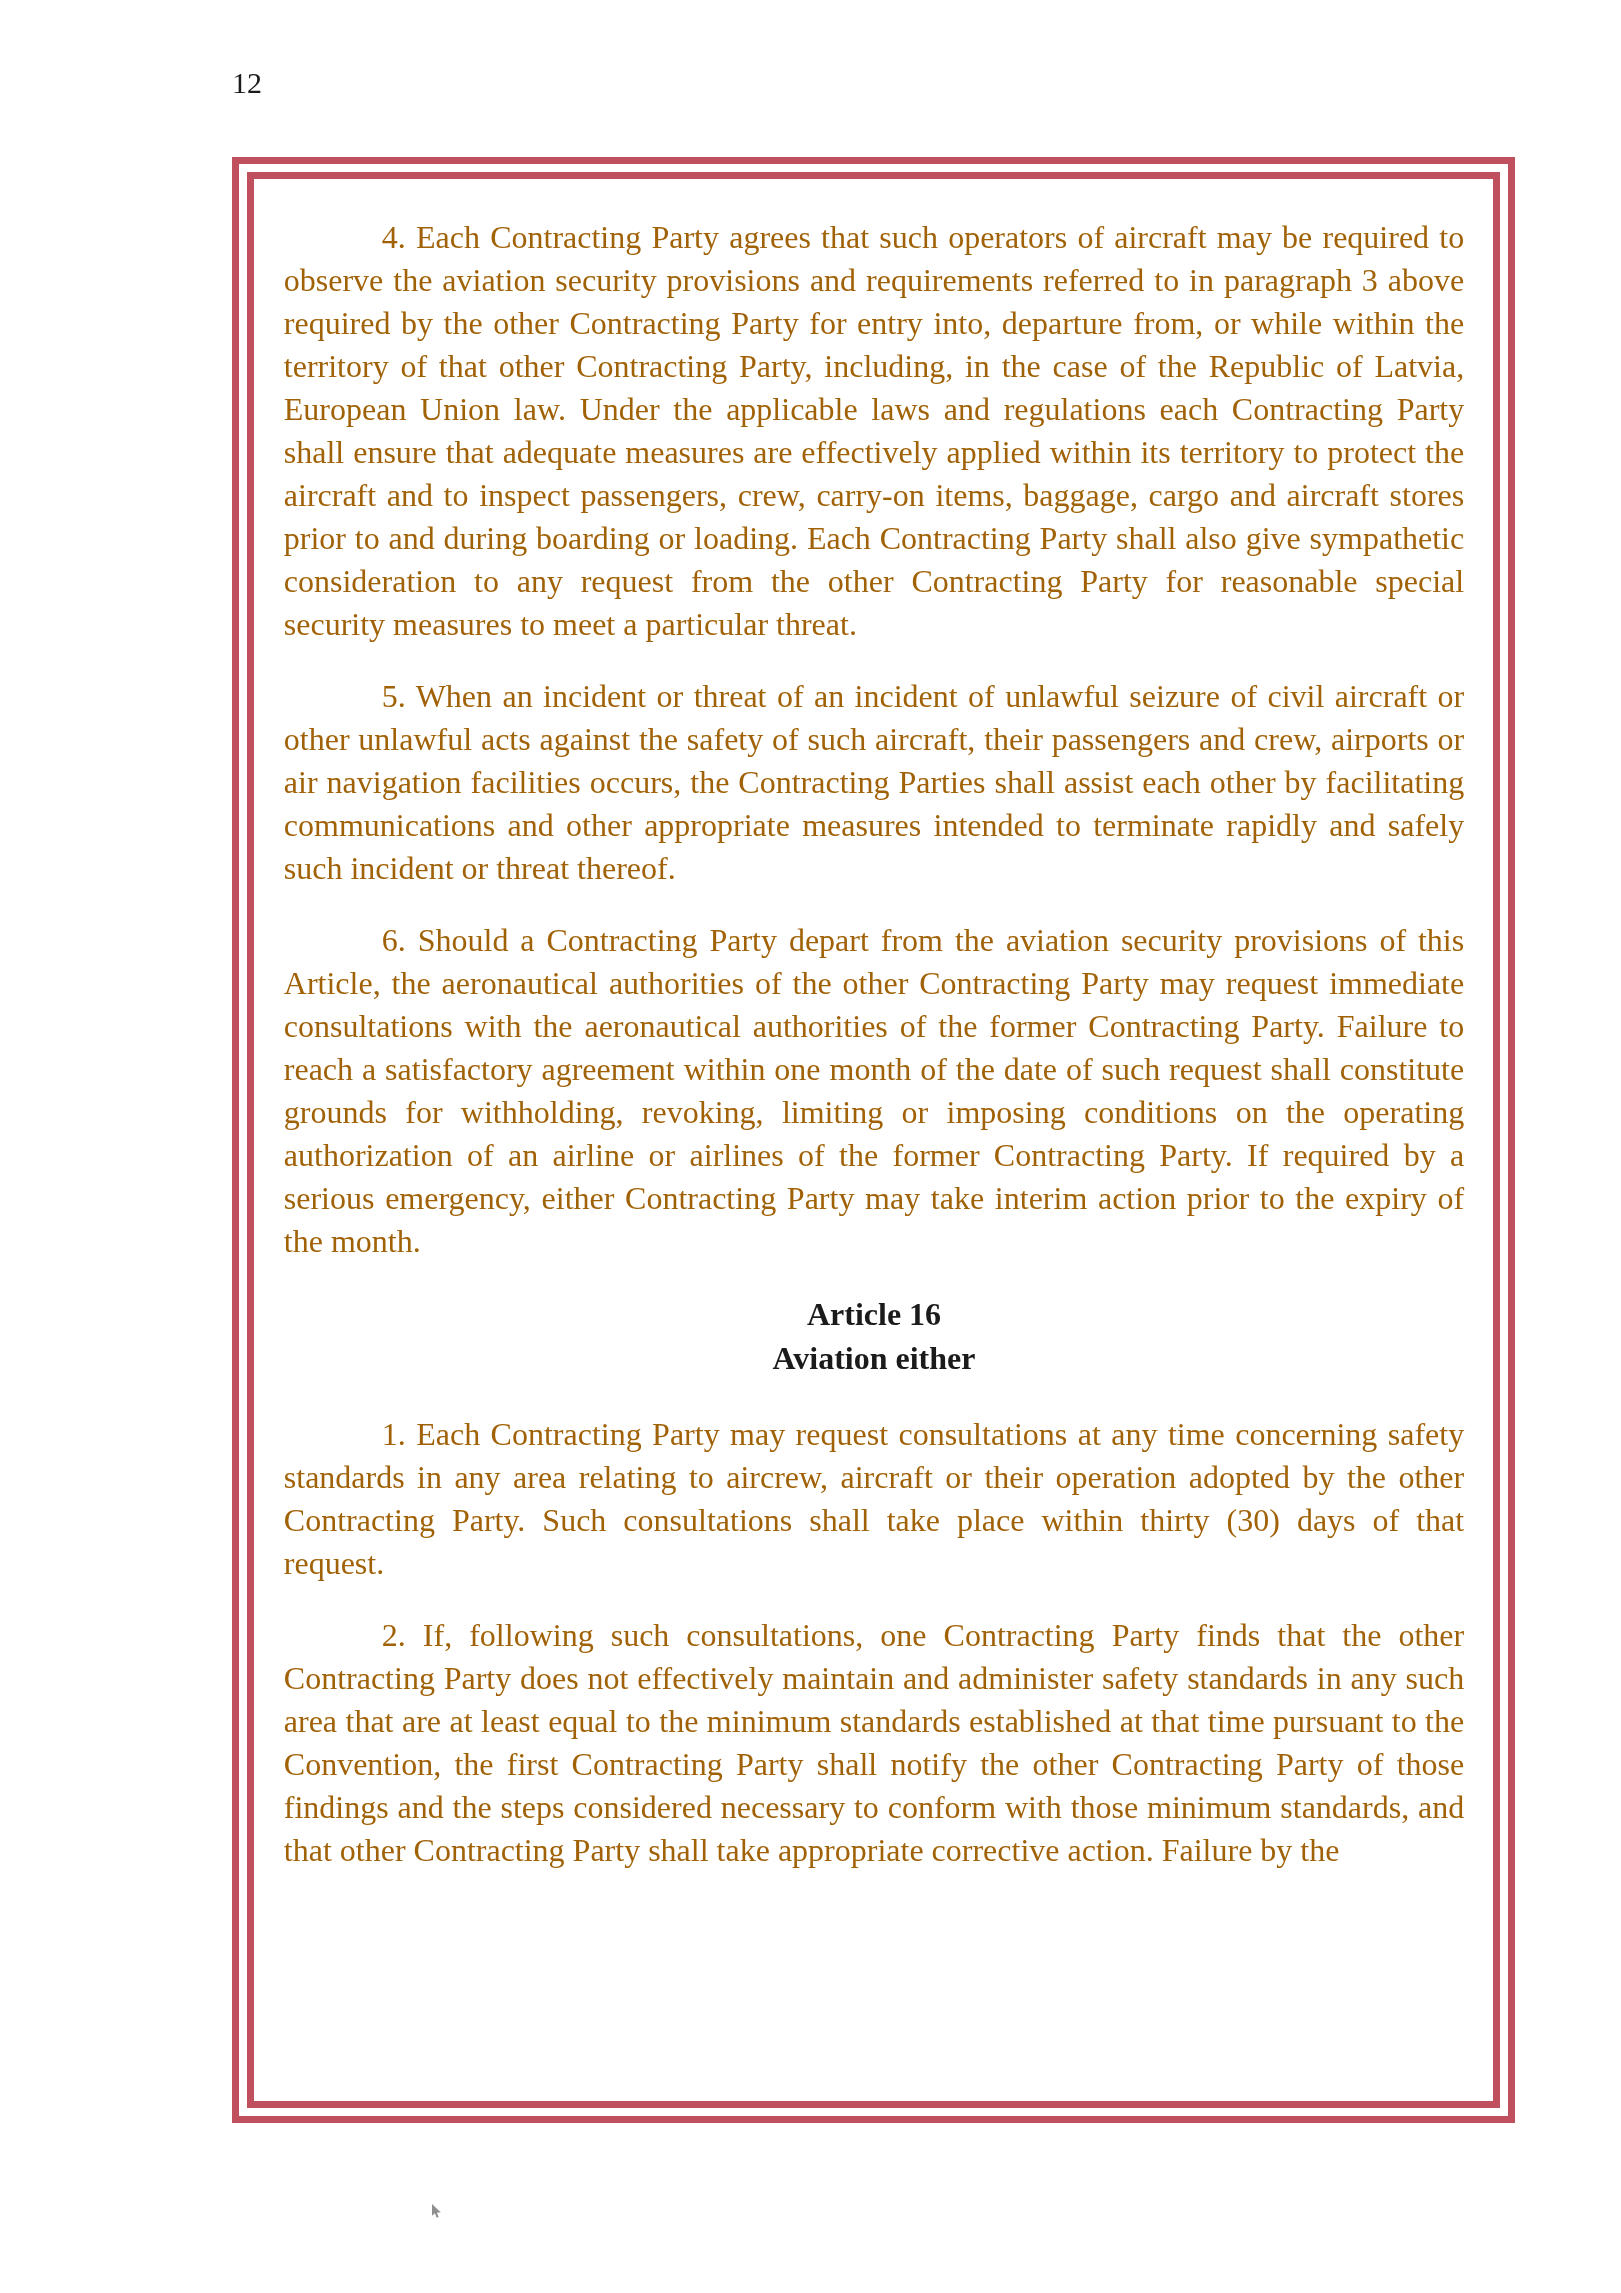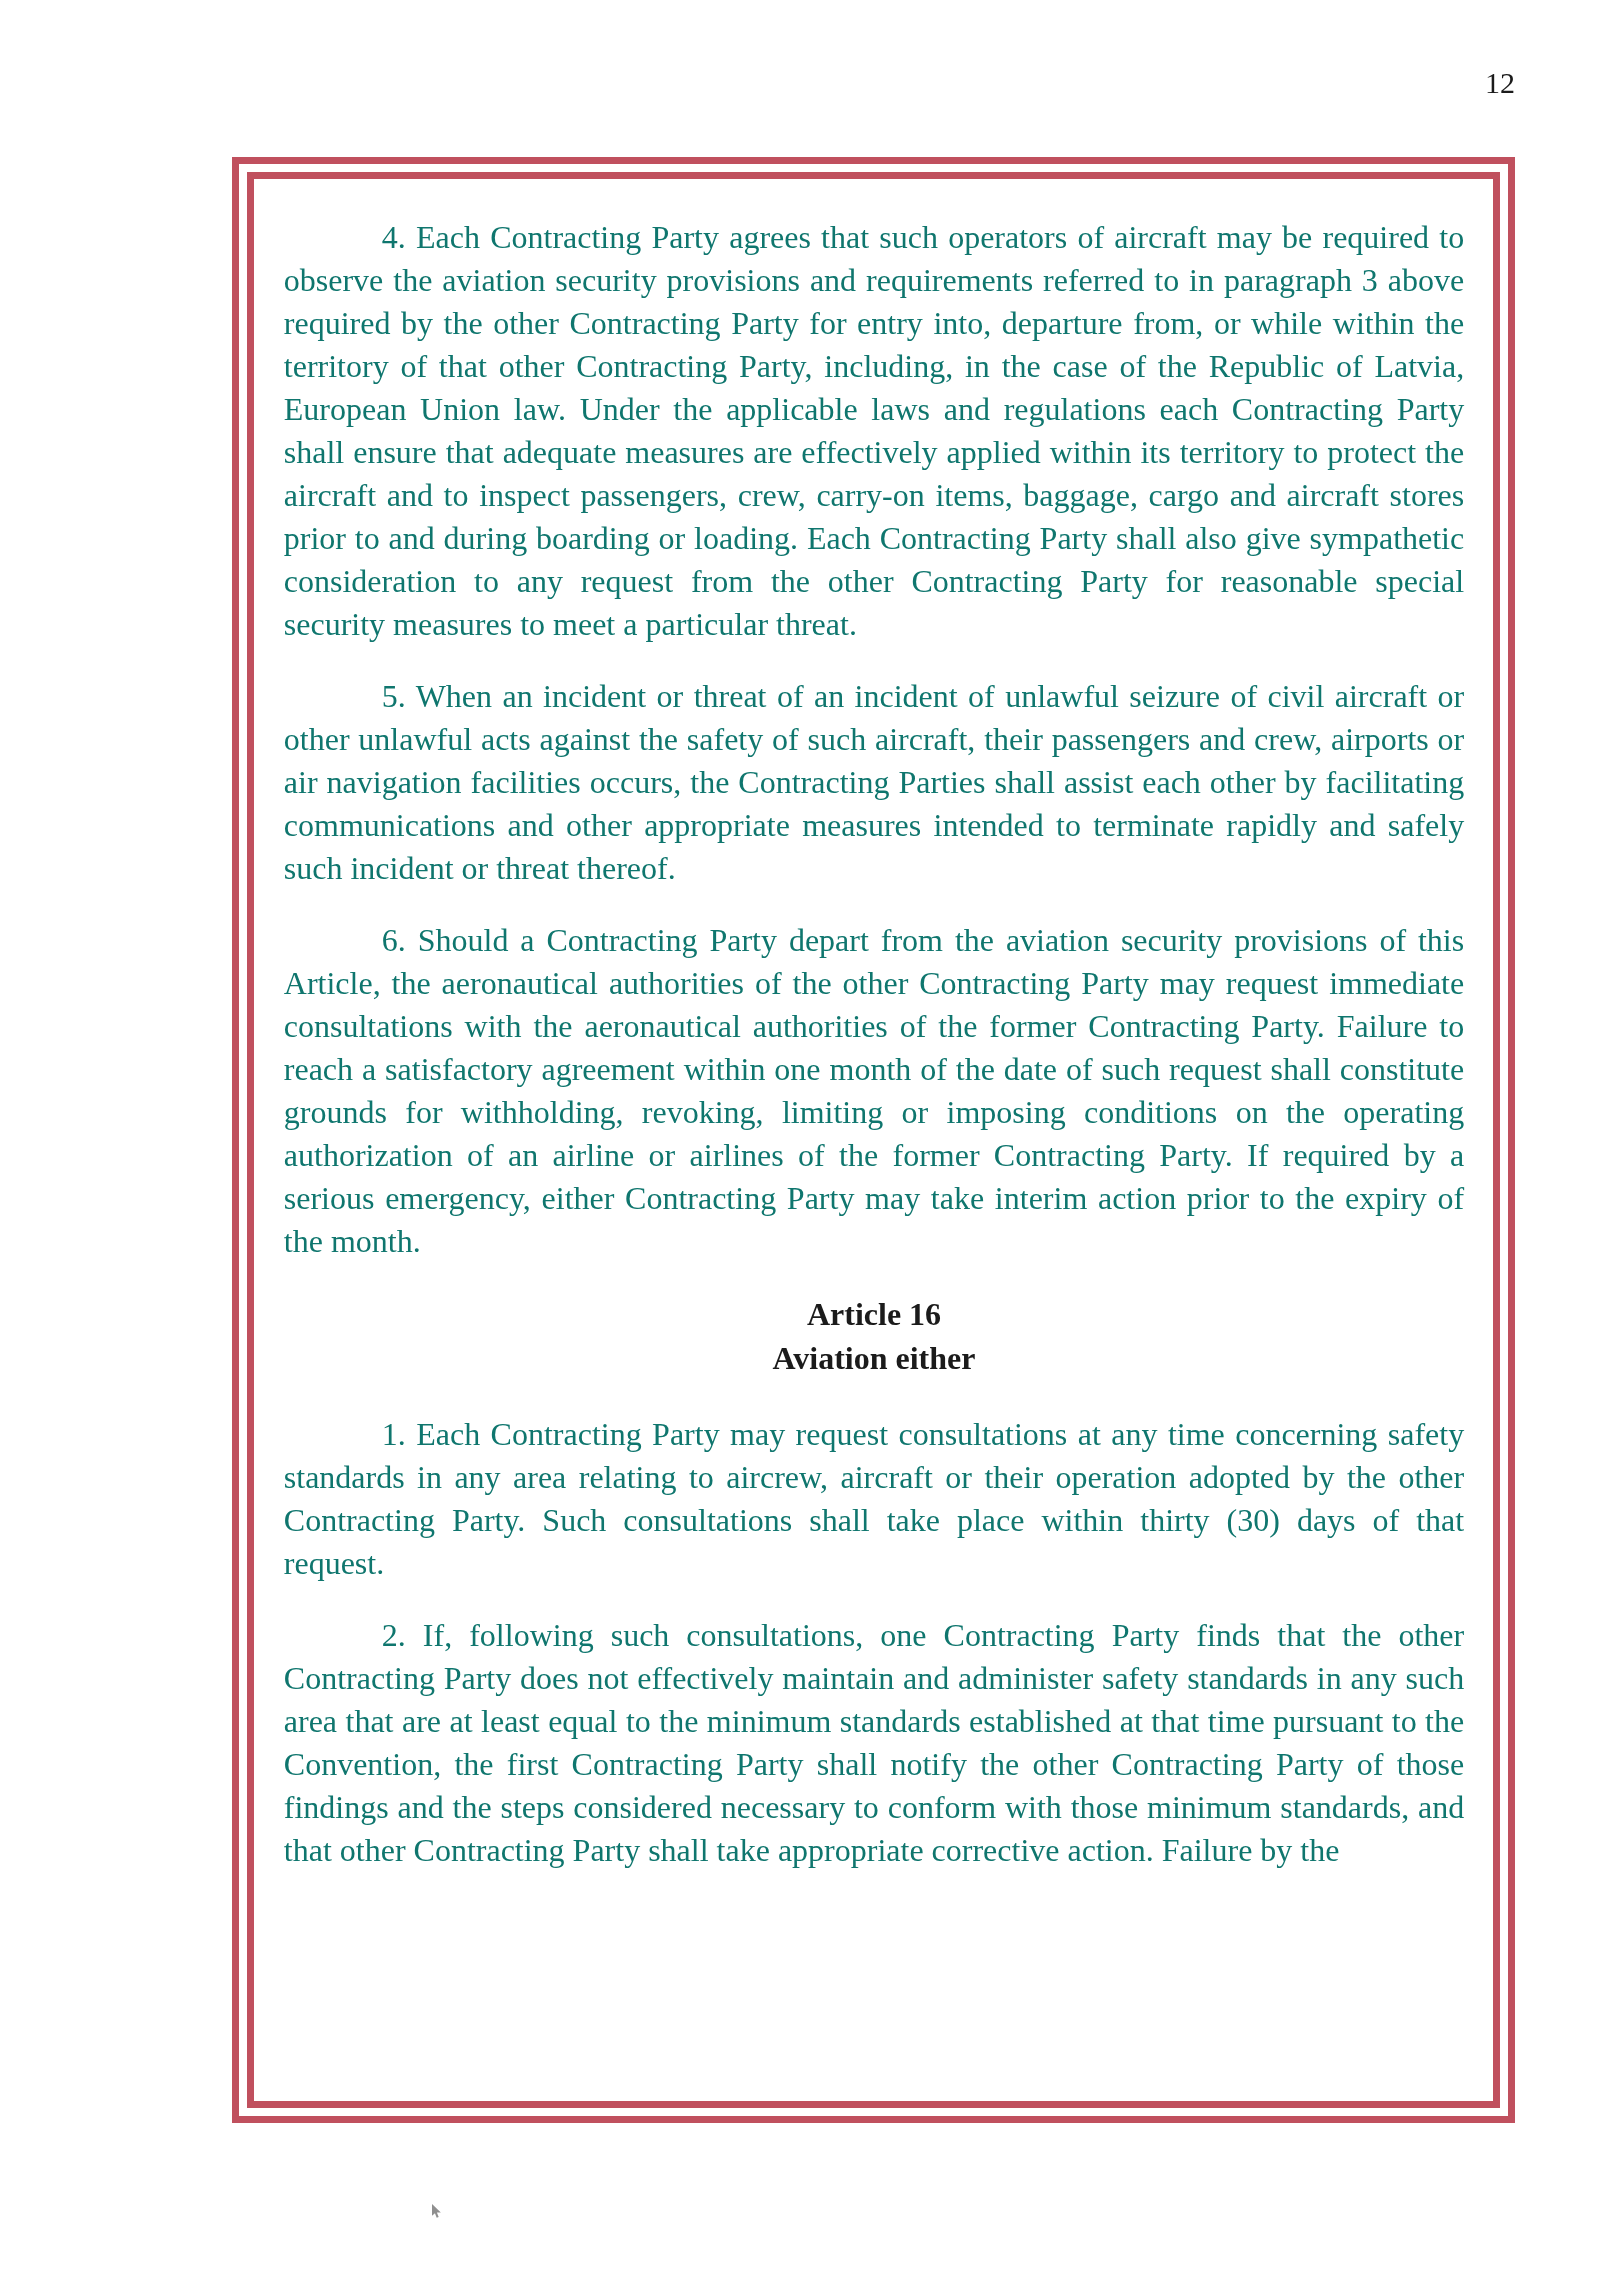--- a/index.html
+++ b/index.html
@@ -13,21 +13,21 @@
     position: relative;
     font-family: "Liberation Serif", serif;
     color: #1b1b1b;
     overflow: hidden;
   }
   .page-number {
     position: absolute;
     left: 232px;
     top: 63px;
     width: 1283px;
-    text-align: right;
+    text-align: left;
     font-size: 30px;
     line-height: 39px;
     color: #1b1b1b;
   }
   .frame-outer {
     position: absolute;
     left: 232px;
     top: 157px;
     width: 1283px;
     height: 1966px;
@@ -52,21 +52,21 @@
     padding: 37px 29px 0 30px;
     box-sizing: border-box;
     overflow: hidden;
   }
   p.body {
     margin: 0 0 29px 0;
     font-size: 32px;
     line-height: 43px;
     text-align: justify;
     text-indent: 98px;
-    color: #0f766e;
+    color: #a16207;
   }
   .article-heading {
     text-align: center;
     font-weight: bold;
     font-size: 32px;
     line-height: 44px;
     margin: 2px 0 33px 0;
     color: #1b1b1b;
   }
   .cursor {

